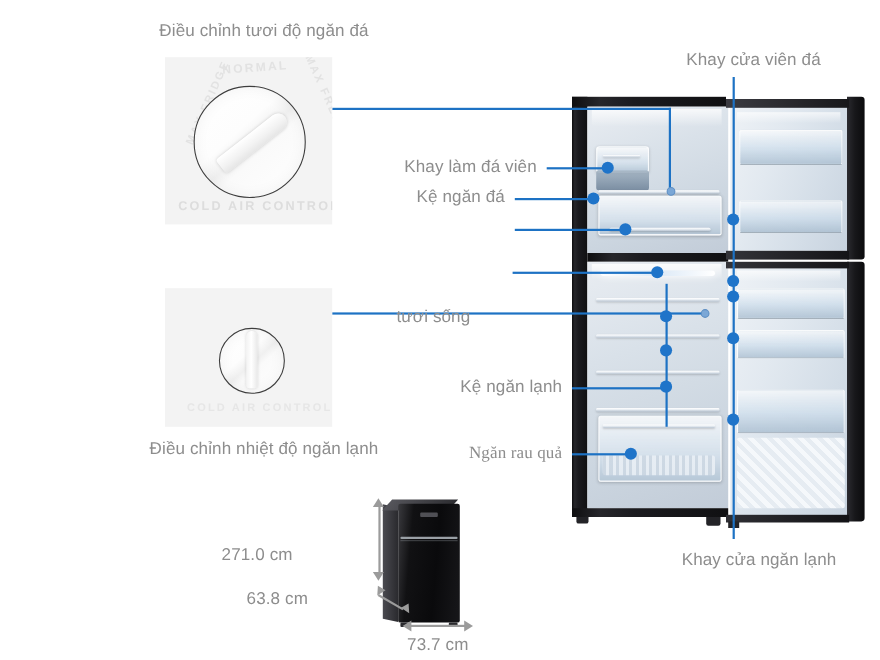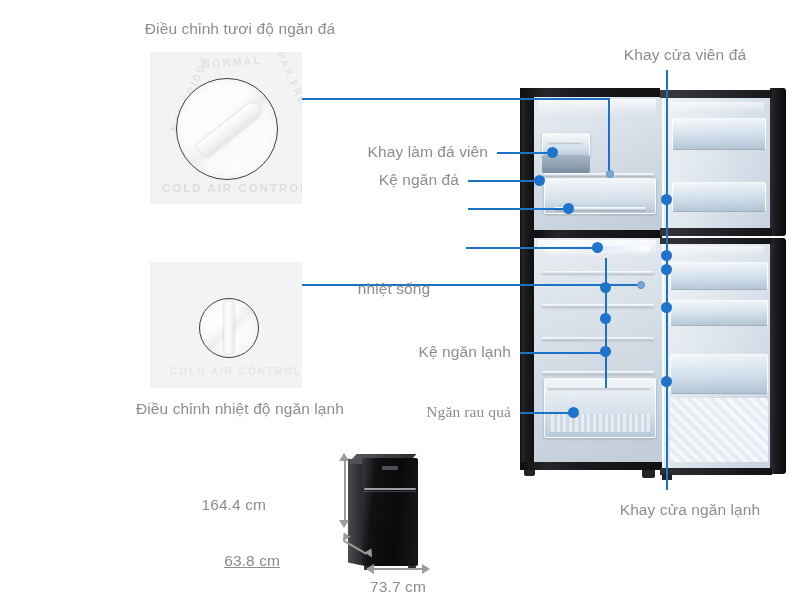--- a/index.html
+++ b/index.html
@@ -222,21 +222,21 @@
   <div class="lbl c" style="left:55px;top:398px;width:370px;">Điều chỉnh nhiệt độ ngăn lạnh</div>
 
   <div class="lbl c" style="left:570px;top:44px;width:230px;">Khay cửa viên đá</div>
 
   <div class="lbl r" style="left:200px;top:141px;width:288px;">Khay làm đá viên</div>
 
   <div class="lbl r" style="left:200px;top:169px;width:259px;">Kệ ngăn đá</div>
 
 
   <div class="lbl c" style="left:330px;top:236px;width:128px;">
-    <div>nhiệt sống</div>
+    <div>tươi sống</div>
   </div>
 
   <div class="lbl r" style="left:250px;top:341px;width:261px;">Kệ ngăn lạnh</div>
 
   <div class="lbl r" style="left:250px;top:401px;width:261px;font-family:Liberation Serif, serif;">Ngăn rau quả</div>
 
   <div class="lbl c" style="left:580px;top:499px;width:220px;">Khay cửa ngăn lạnh</div>
 
   <div class="panel" style="left:150px;top:52px;width:152px;height:152px;">
     <div class="emboss" style="left:52px;top:4px;font-size:11px;transform:rotate(-4deg);">NORMAL</div>
@@ -286,17 +286,17 @@
     <div class="ahead" style="left:341px;top:534px;border-left:4px solid transparent;border-right:4px solid transparent;border-bottom:8px solid #9b9b9b;transform:rotate(-150deg);"></div>
     <div class="ahead" style="left:366px;top:550px;border-left:4px solid transparent;border-right:4px solid transparent;border-top:8px solid #9b9b9b;transform:rotate(-30deg);"></div>
   </div>
 
   <div class="arrow">
     <div class="shaft" style="position:absolute;left:371px;top:568px;width:52px;height:1.6px;background:#9b9b9b;"></div>
     <div class="ahead" style="left:366px;top:564px;border-top:5px solid transparent;border-bottom:5px solid transparent;border-right:8px solid #9b9b9b;"></div>
     <div class="ahead" style="left:422px;top:564px;border-top:5px solid transparent;border-bottom:5px solid transparent;border-left:8px solid #9b9b9b;"></div>
   </div>
 
-  <div class="lbl r" style="left:150px;top:494px;width:116px;">164.4 cm</div>
-  <div class="lbl r" style="left:170px;top:550px;width:110px;text-decoration:underline;">63.8 cm</div>
+  <div class="lbl r" style="left:150px;top:494px;width:116px;">271.0 cm</div>
+  <div class="lbl r" style="left:170px;top:534px;width:110px;">63.8 cm</div>
   <div class="lbl c" style="left:336px;top:576px;width:124px;">73.7 cm</div>
 
 </div>
 
 </body></html>

